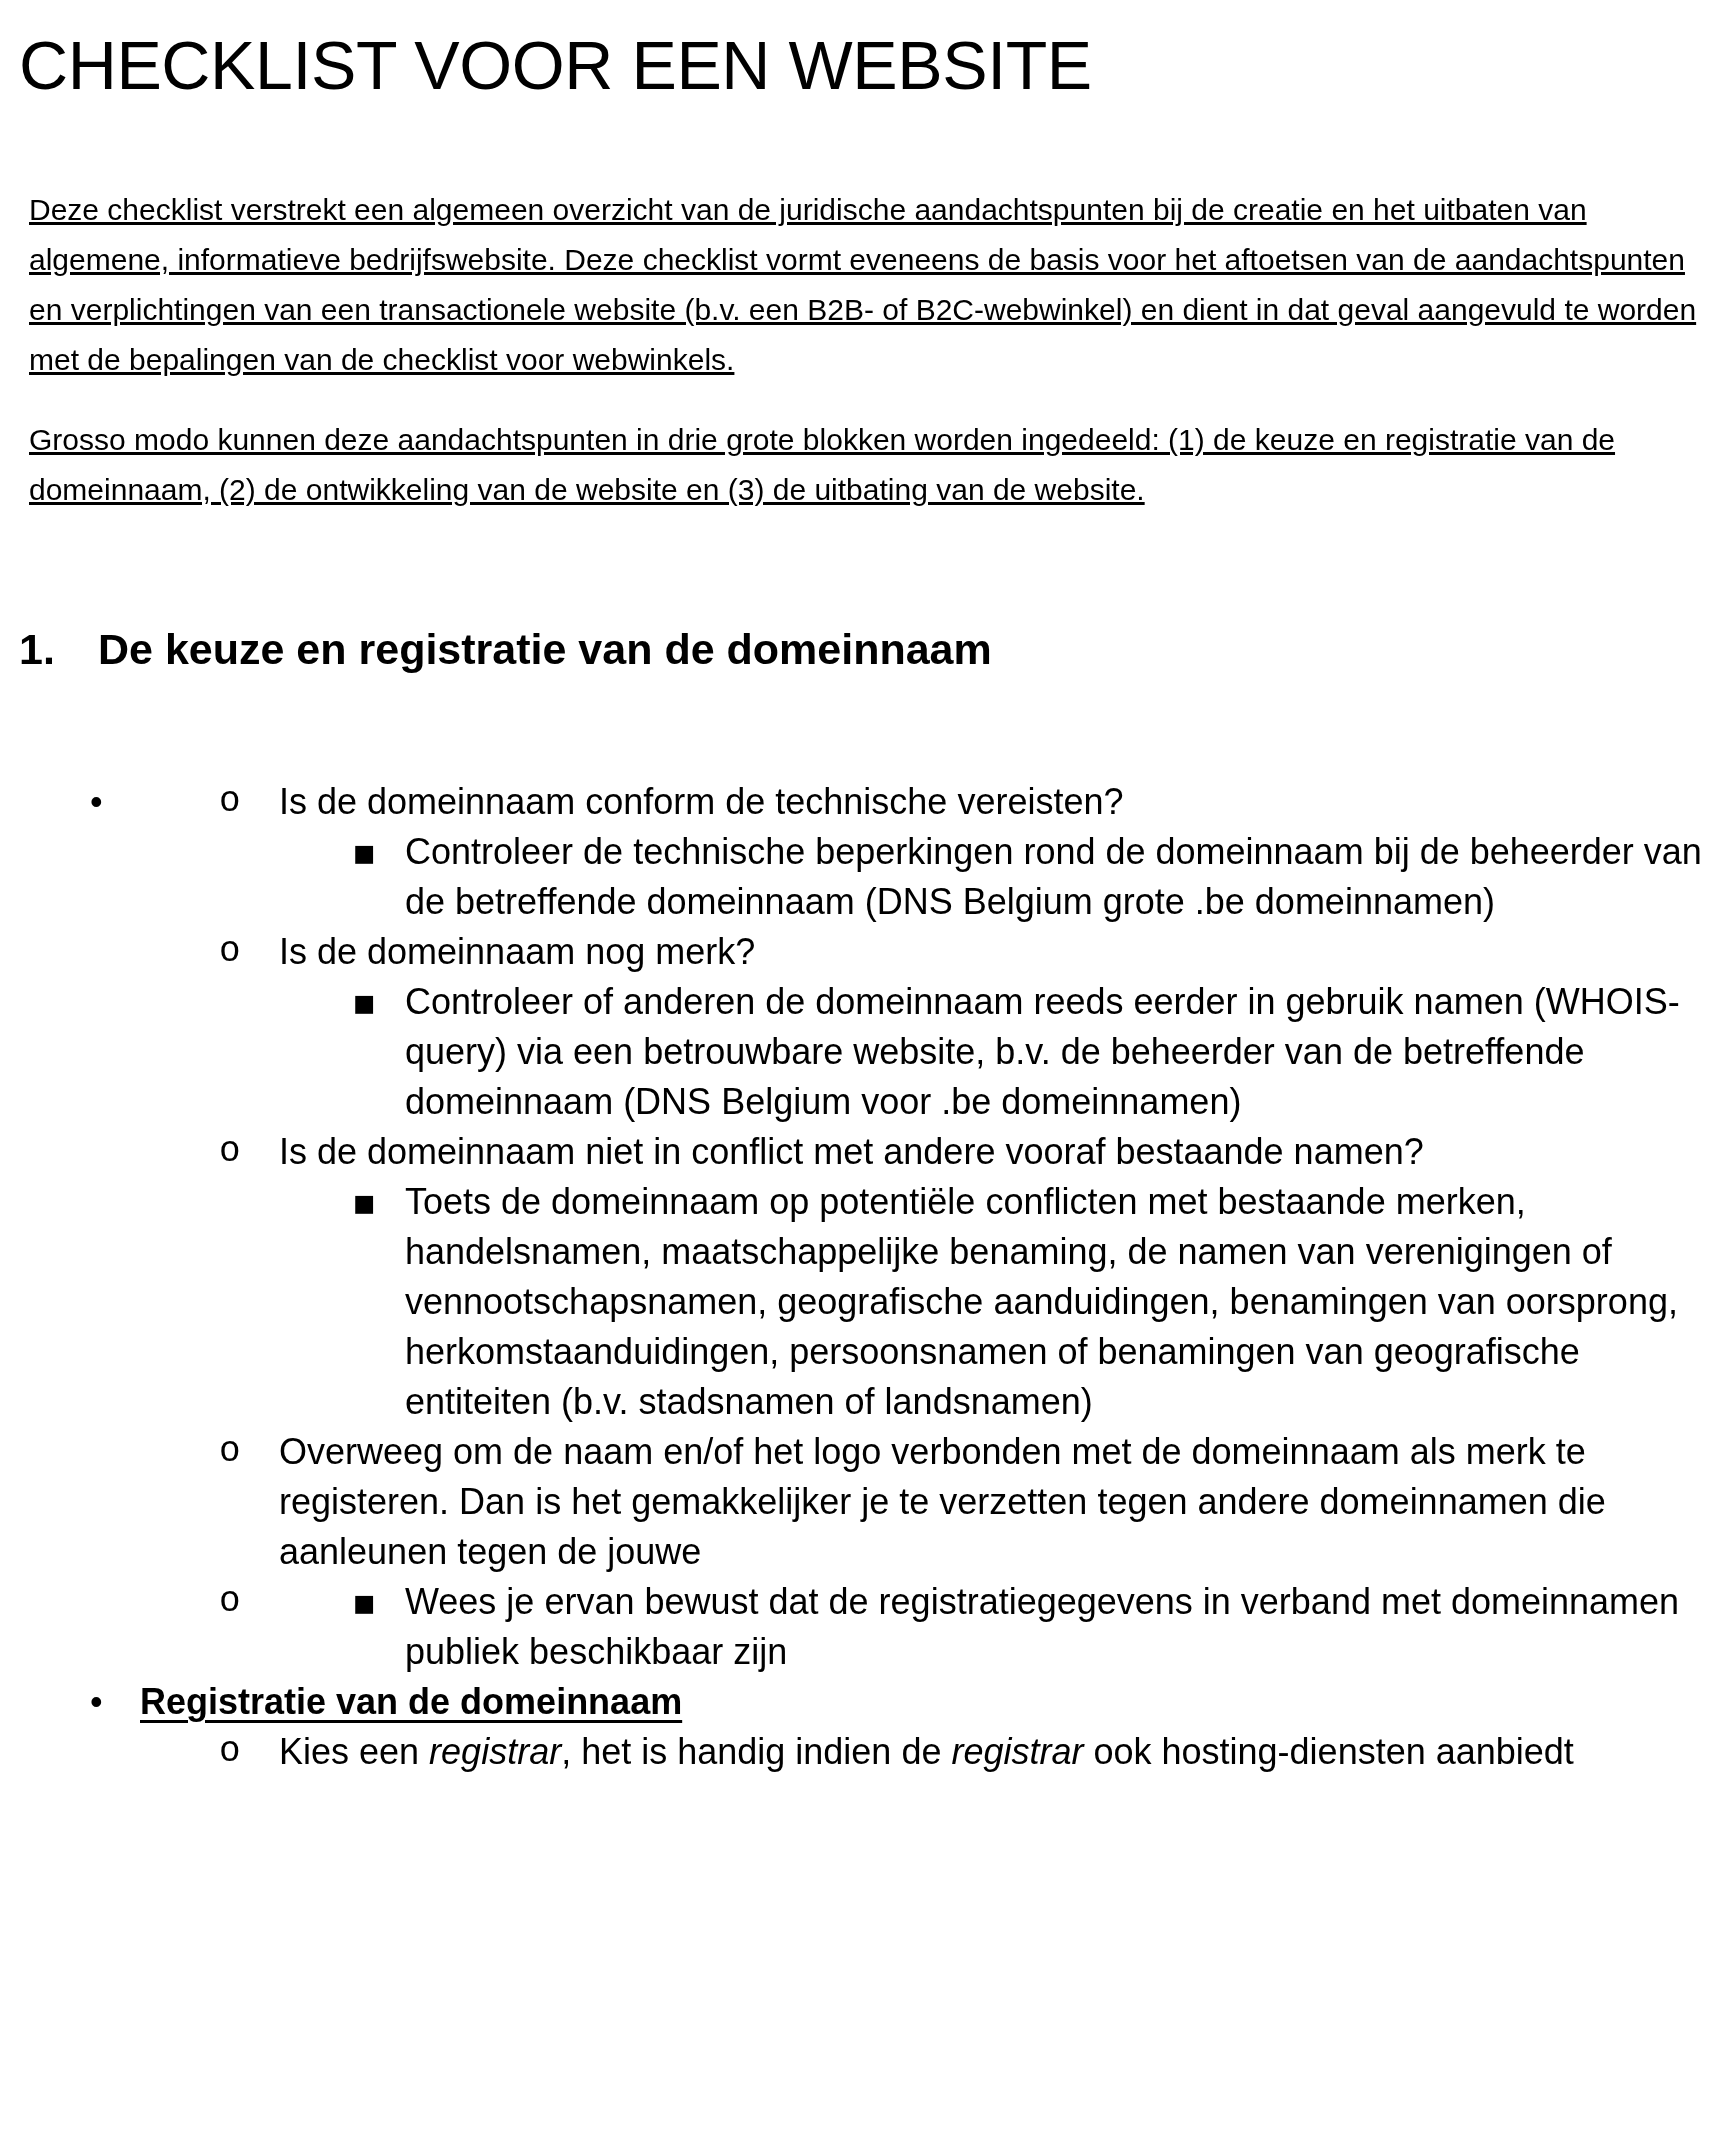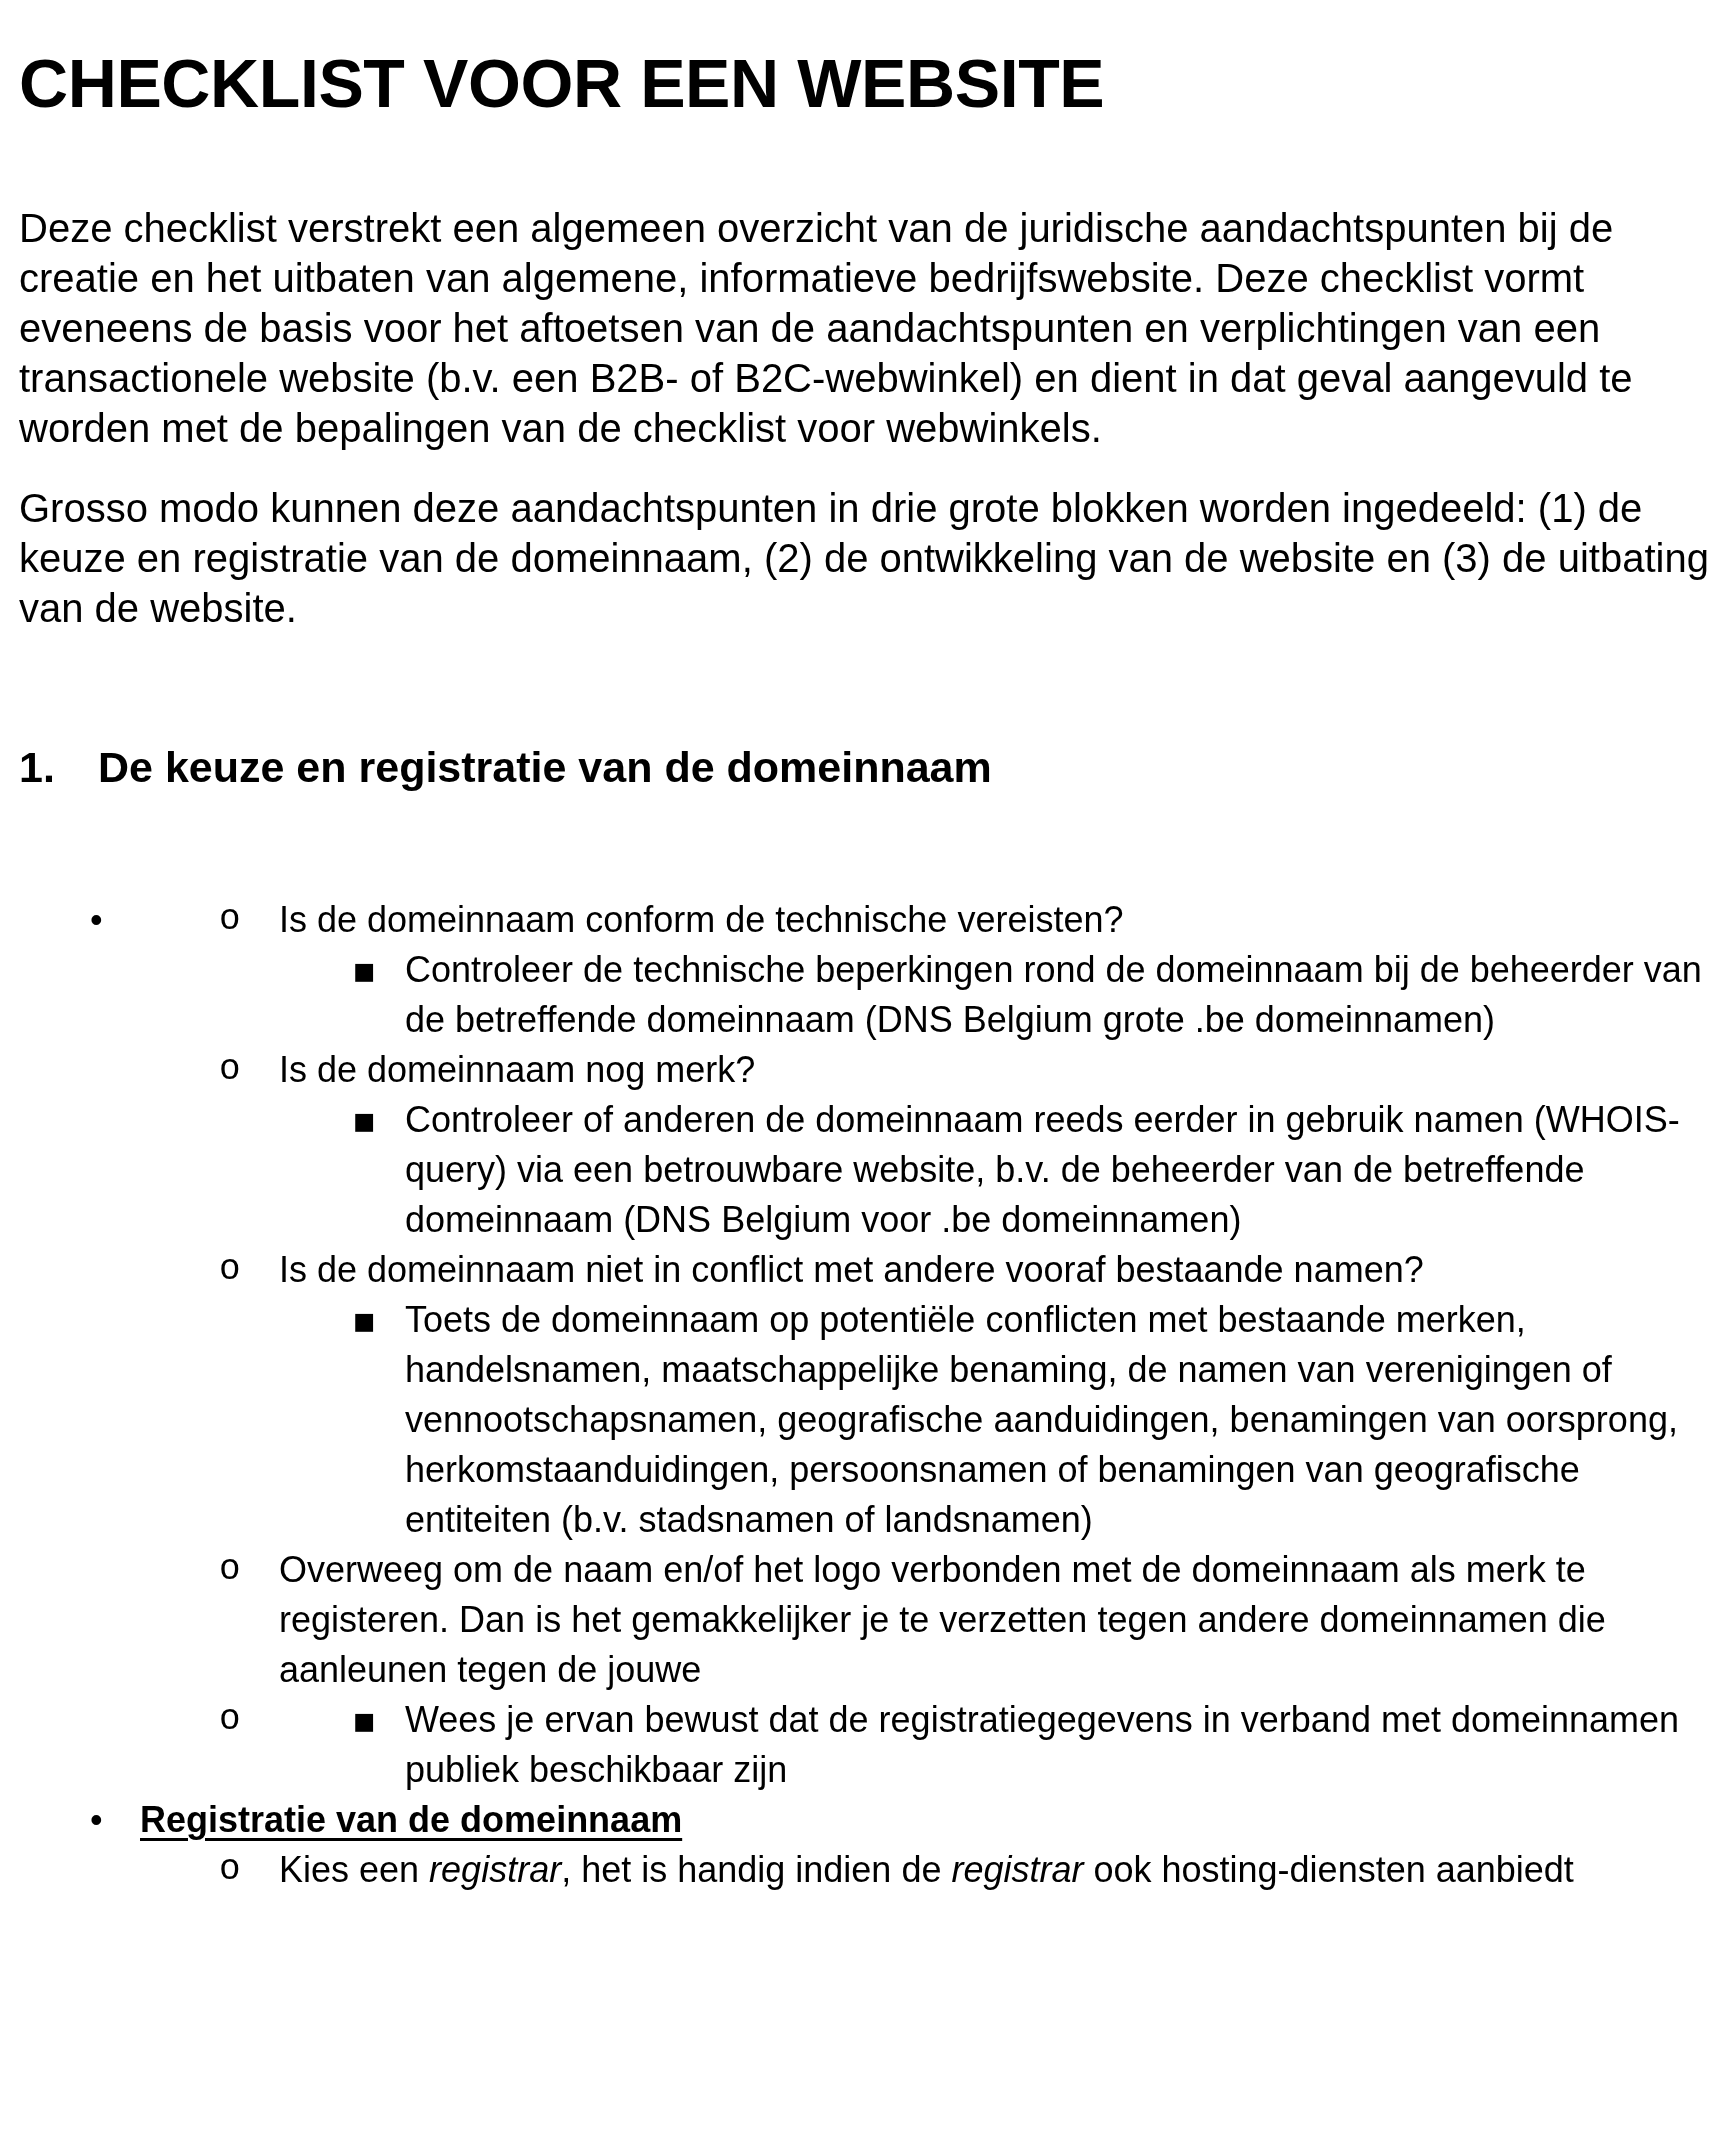--- a/index.html
+++ b/index.html
@@ -13,29 +13,30 @@
   }
   .page {
     position: relative;
     box-sizing: border-box;
     width: 1729px;
     height: 2676px;
     padding: 26px 19px 0 19px;
   }
   .doc-title {
     font-size: 68px;
-    font-weight: bold;
+    font-weight: normal;
     line-height: 1.15;
     letter-spacing: -0.4px;
-    margin: 18px 0 81px 0;
+    margin: 0 0 81px 0;
   }
   p.body {
-    font-size: 40px;
+    font-size: 30px;
     line-height: 50px;
-    margin: 0 0 30px 0;
+    margin: 0 0 30px 10px;
+    text-decoration: underline;
   }
   .section-heading {
     display: flex;
     font-size: 43px;
     font-weight: bold;
     line-height: 1.2;
     margin: 109px 0 101px 0;
   }
   .section-num { flex: 0 0 auto; width: 71px; }
   .section-title { flex: 1 1 auto; margin-left: 8px; }

